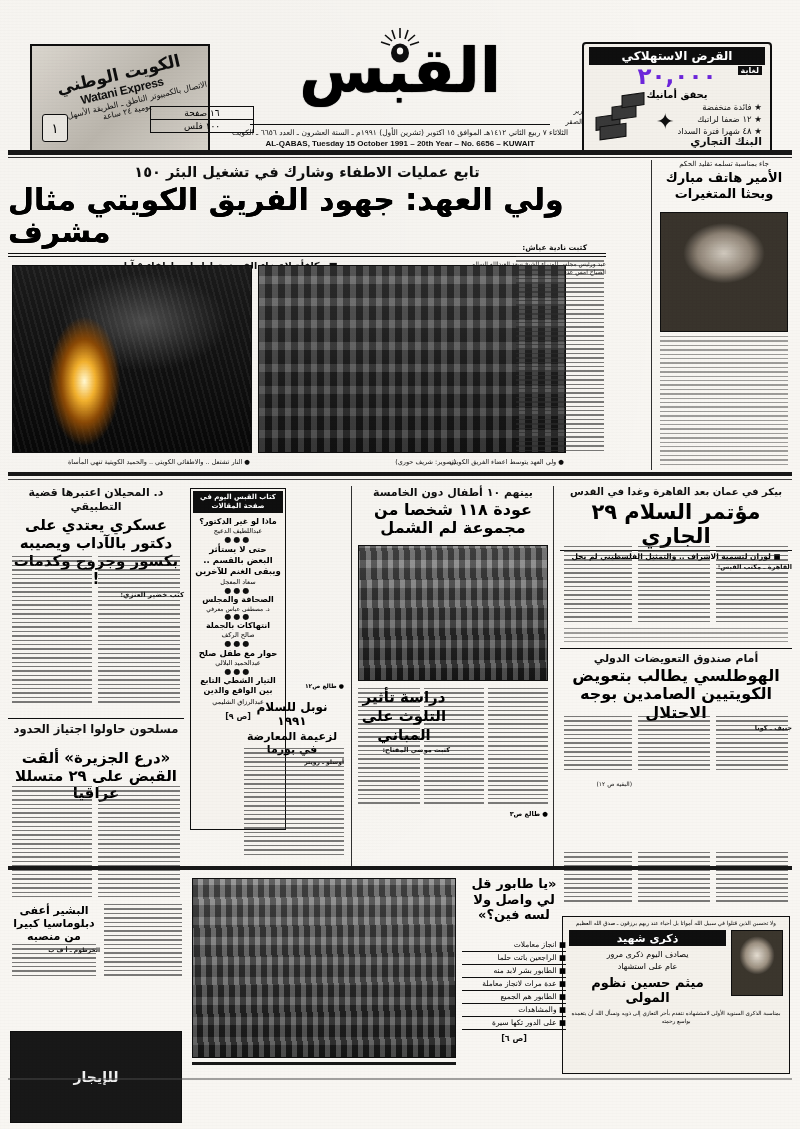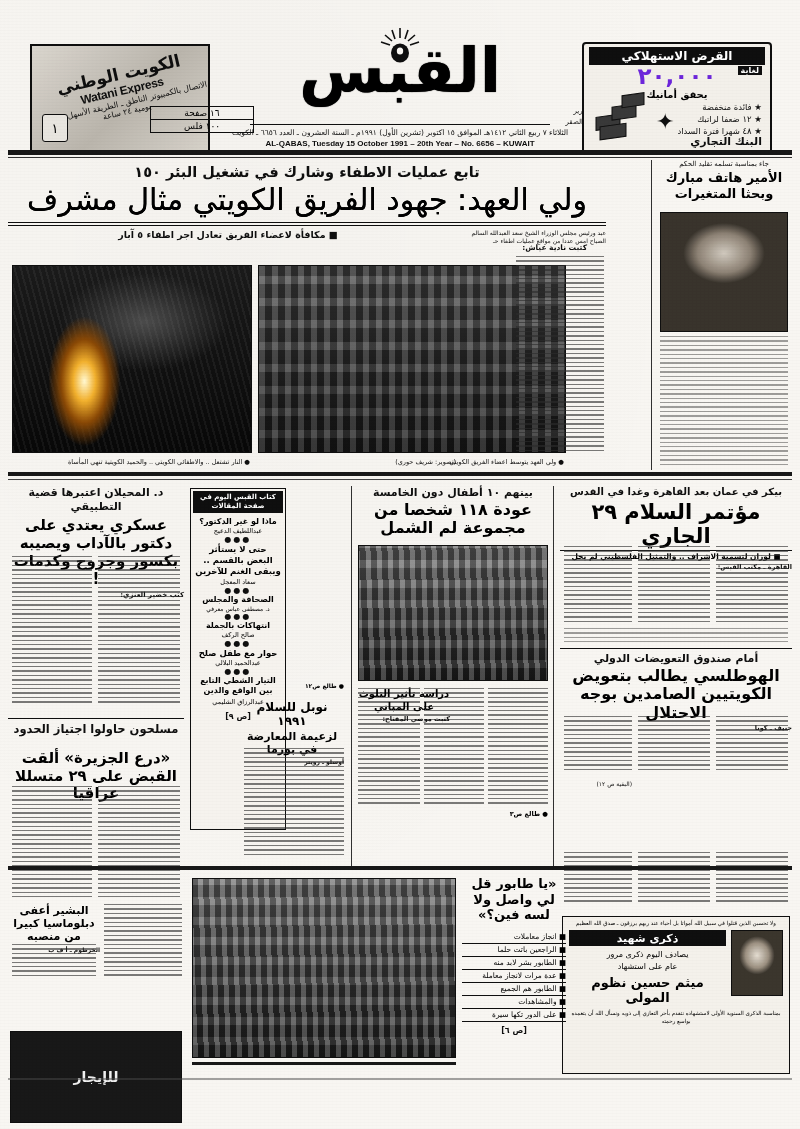--- a/index.html
+++ b/index.html
@@ -124,21 +124,21 @@
     position:absolute; left:72px; bottom:18px; font-size:22px; color:#111;
   }
 
   
   #lead { position:absolute; left:8px; top:160px; width:598px; }
   .kicker {
     font-size:14.5px; font-weight:700; color:#111; text-align:center;
     letter-spacing:.5px; padding:4px 0 2px;
   }
   .lead-head {
-    font-size:30px; font-weight:400; color:#000; text-align:center;
+    font-size:30px; font-weight:700; color:#000; text-align:left;
     line-height:1.05; letter-spacing:-.5px; padding:2px 0 4px;
     text-shadow:0 0 .6px #000;
   }
   .sub-rule { border-top:1.5px solid #111; border-bottom:1px solid #111;
               height:4px; margin:2px 0 3px; }
   .subkicker { font-size:9.5px; font-weight:700; text-align:center; color:#111; }
 
   
   .photo {
     background:#2a2a2a;
@@ -412,41 +412,41 @@
       <div class="dots">●●●</div>
 
       <div class="ar ctr" style="font-size:8px;font-weight:700;line-height:1.3;">التيار الشطي التابع بين الواقع والدين</div>
       <div class="ar ctr" style="font-size:6.5px;margin-top:1px;">عبدالرزاق الشليمي</div>
 
       <div class="pgref ar" style="margin-top:6px;">[ص ٩]</div>
     </div>
   </div>
 
   <div style="position:absolute;right:350px;top:688px;width:92px;">
-    <div class="hl3 ar" style="font-size:10px;line-height:1.25;">دراسة تأثير التلوث على المباني</div>
+    <div class="hl3 ar" style="font-size:15px;line-height:1.25;">دراسة تأثير التلوث على المباني</div>
     <div class="ar byline" style="font-size:6.5px;margin-top:2px;">كتبت موضي المفتاح:</div>
   </div>
 
   <div style="position:absolute;right:456px;top:700px;width:104px;">
     <div class="hl3 ar" style="font-size:12px;">نوبل للسلام ١٩٩١</div>
     <div class="hl3 ar" style="font-size:11px;margin-top:1px;">لزعيمة المعارضة في بورما</div>
     <div class="ar byline" style="font-size:6px;margin-top:2px;">أوسلو ـ رويتر</div>
   </div>
   <div class="copy" style="position:absolute;right:456px;top:748px;width:100px;height:110px;"></div>
   <div class="ar" style="position:absolute;right:456px;top:682px;font-size:6px;font-weight:700;">● طالع ص١٢</div>
 
   <div class="copy light" style="position:absolute;right:252px;top:496px;width:0;height:0;"></div>
 
   <div style="position:absolute;left:8px;top:866px;width:784px;height:4px;background:#1a1a1a;"></div>
 
   <div class="photo crowd" style="position:absolute;left:192px;top:878px;width:264px;height:180px;"></div>
 
   <div style="position:absolute;left:462px;top:876px;width:104px;">
     <div class="hl2 ar" style="font-size:13px;line-height:1.2;">«يا طابور قل لي واصل ولا لسه فين؟»</div>
-    <div style="margin-top:8px;">
+    <div style="margin-top:16px;">
       <div class="ar" style="font-size:7.5px;border-bottom:1px solid #111;padding:1.5px 0;">■ انجاز معاملات</div>
       <div class="ar" style="font-size:7.5px;border-bottom:1px solid #111;padding:1.5px 0;">■ الراجعين باتت حلما</div>
       <div class="ar" style="font-size:7.5px;border-bottom:1px solid #111;padding:1.5px 0;">■ الطابور بشر لابد منه</div>
       <div class="ar" style="font-size:7.5px;border-bottom:1px solid #111;padding:1.5px 0;">■ عدة مرات لانجاز معاملة</div>
       <div class="ar" style="font-size:7.5px;border-bottom:1px solid #111;padding:1.5px 0;">■ الطابور هم الجميع</div>
       <div class="ar" style="font-size:7.5px;border-bottom:1px solid #111;padding:1.5px 0;">■ والمشاهدات</div>
       <div class="ar" style="font-size:7.5px;border-bottom:1px solid #111;padding:1.5px 0;">■ على الدور تكها سيرة</div>
     </div>
     <div class="pgref ar" style="margin-top:4px;">[ص ٦]</div>
   </div>

